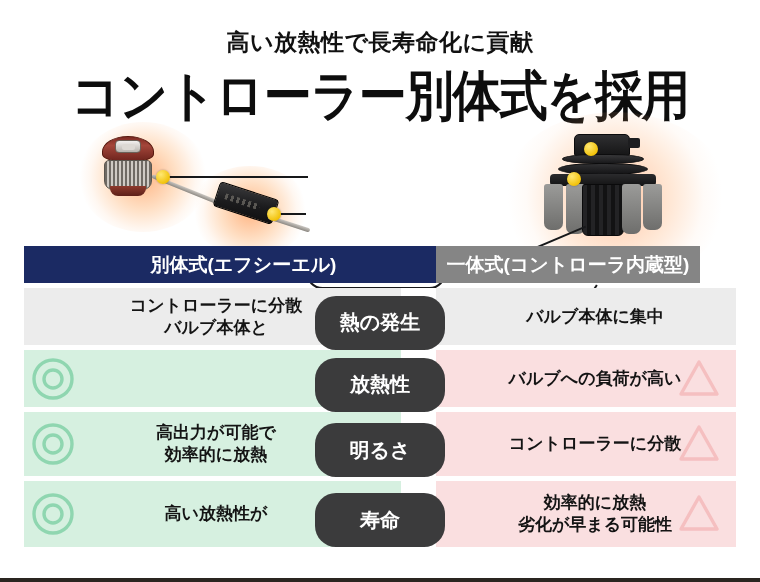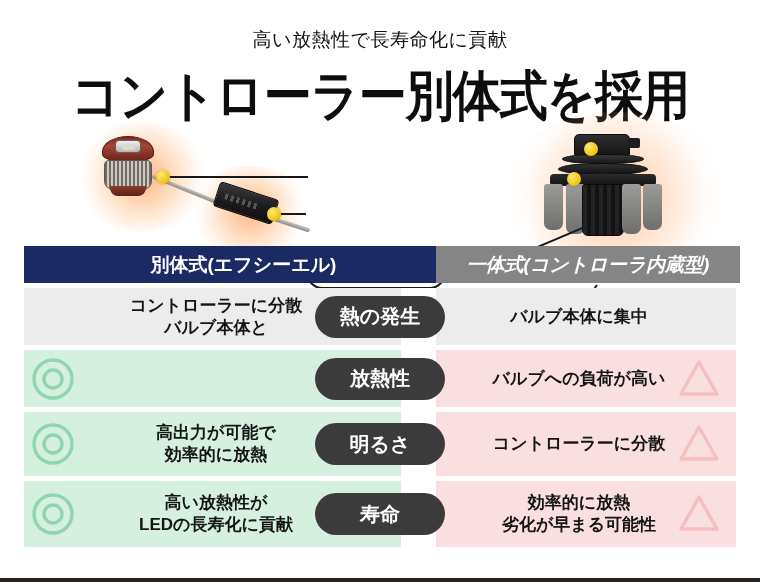--- a/index.html
+++ b/index.html
@@ -8,21 +8,21 @@
     background:#ffffff;
     font-family:"Liberation Sans", "DejaVu Sans", sans-serif;
     overflow:hidden;
   }
   #page { position:relative; width:760px; height:582px; background:#fff; }
 
   
   .subtitle {
     position:absolute; top:27px; left:0; width:760px;
     text-align:center;
-    font-size:19px; font-weight:normal; color:#111;
+    font-size:23px; font-weight:bold; color:#111;
     letter-spacing:0.5px;
   }
   .title {
     position:absolute; top:60px; left:0; width:760px;
     text-align:center;
     font-size:48px; font-weight:bold; color:#0d0d0d;
     letter-spacing:-1px;
     transform:scaleY(1.12); transform-origin:top center;
   }
 
@@ -174,42 +174,42 @@
   
   .table { position:absolute; left:0; top:246px; width:760px; }
 
   .hdr-row { position:relative; height:37px; }
   .hdr {
     position:absolute; top:0; height:37px;
     display:flex; align-items:center; justify-content:center;
     font-size:19px; font-weight:bold; color:#fff; white-space:nowrap;
   }
   .hdr-left  { left:24px;  width:439px; background:#1b2a63; }
-  .hdr-right { left:436px; width:304px; background:#858585;font-style:italic; }
+  .hdr-right { left:436px; width:264px; background:#858585; }
 
   .row { position:relative; margin-top:5px; }
   .row .band {
     position:absolute; top:0; height:100%;
   }
   .band-left  { left:24px;  width:377px; }
   .band-right { left:436px; width:300px; }
 
   .cell {
     position:absolute; top:0; height:100%;
     display:flex; flex-direction:column; align-items:center; justify-content:center;
     font-size:17px; font-weight:bold; color:#141414; line-height:1.28;
     text-align:center; white-space:nowrap;
   }
   .cell-left  { left:66px;  width:300px; }
-  .cell-right { left:448px; width:262px;align-items:center; }
+  .cell-right { left:464px; width:262px;align-items:center; }
 
   .pill-center {
     position:absolute; left:50%; transform:translateX(-50%);
     top:50%; margin-top:-21px;
-    width:130px; height:42px;
+    width:130px; height:54px;
     background:#3b3b3c; border-radius:21px;
     display:flex; align-items:center; justify-content:center;
     font-size:20px; font-weight:bold; color:#fff; white-space:nowrap;
     z-index:3;
   }
   .gap-white {
     position:absolute; left:401px; top:0; width:35px; height:100%;
     background:#fff; z-index:1;
   }
 
@@ -364,21 +364,20 @@
     <div class="row r4">
       <div class="band band-left bg-green"></div>
       <div class="band band-right bg-pink"></div>
       <div class="gap-white"></div>
       <svg class="mark mark-good" viewBox="0 0 46 46">
         <circle cx="23" cy="23" r="19" fill="none" stroke="#8fd6b0" stroke-width="3.4"></circle>
         <circle cx="23" cy="23" r="9" fill="none" stroke="#8fd6b0" stroke-width="3.4"></circle>
       </svg>
       <div class="cell cell-left">
         <span>高い放熱性が</span>
-        <span>LEDの長寿化に貢献</span>
       </div>
       <div class="pill-center">
         <span>寿命</span>
       </div>
       <div class="cell cell-right">
         <span>効率的に放熱</span>
         <span>劣化が早まる可能性</span>
       </div>
       <svg class="mark mark-bad" viewBox="0 0 46 46">
         <polygon points="23,6 41,38 5,38" fill="none" stroke="#f5bfc0" stroke-width="3.4" stroke-linejoin="round"></polygon>

